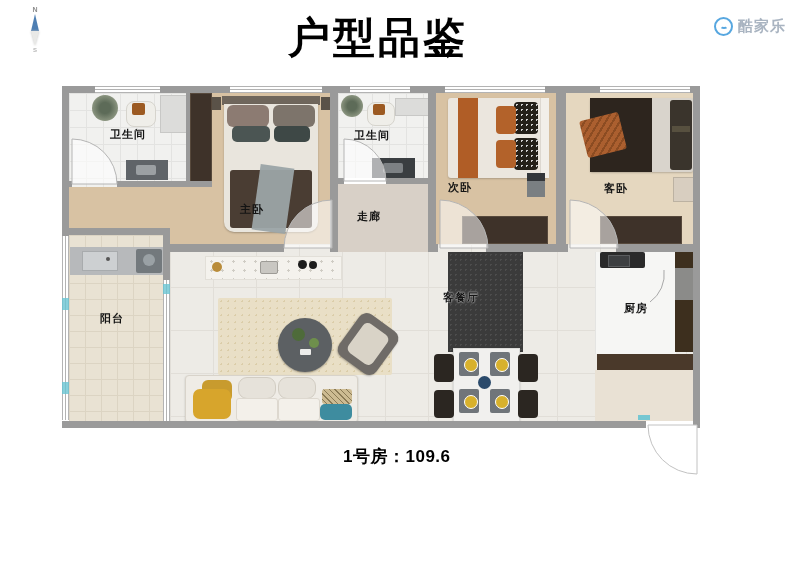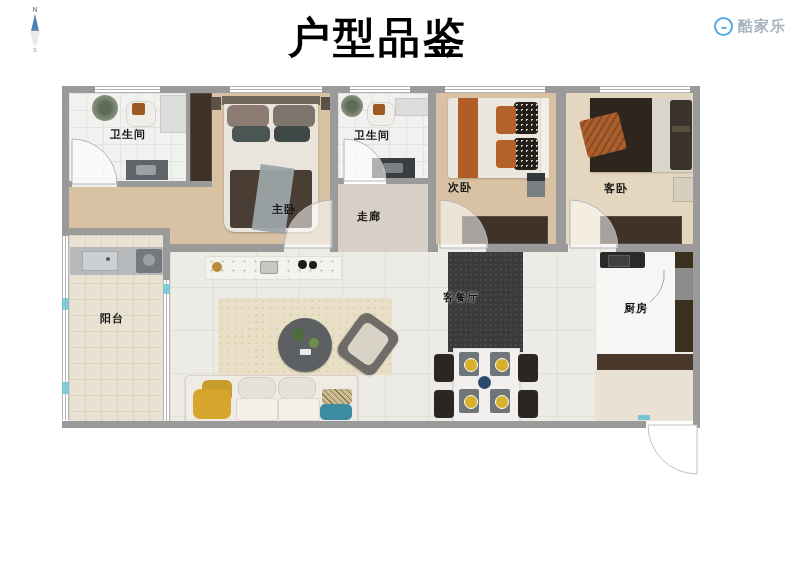--- a/index.html
+++ b/index.html
@@ -225,26 +225,27 @@
       <path d="M10,98 L10,53 A45,45 0 0 1 55,98 Z" fill="rgba(255,255,255,.6)" stroke="#b5b5b5" stroke-width="1"></path>
       <path d="M282,95 L282,53 A42,42 0 0 1 324,95 Z" fill="rgba(255,255,255,.6)" stroke="#b5b5b5" stroke-width="1"></path>
       <path d="M270,162 L222,162 A48,48 0 0 1 270,114 Z" fill="rgba(255,255,255,.55)" stroke="#b5b5b5" stroke-width="1"></path>
       <path d="M378,162 L378,114 A48,48 0 0 1 426,162 Z" fill="rgba(255,255,255,.55)" stroke="#b5b5b5" stroke-width="1"></path>
       <path d="M508,162 L508,114 A48,48 0 0 1 556,162 Z" fill="rgba(255,255,255,.55)" stroke="#b5b5b5" stroke-width="1"></path>
       <path d="M602,184 A34,34 0 0 1 588,216" fill="none" stroke="#a8a8a8" stroke-width="1"></path>
       <path d="M635,339 L586,339 A49,49 0 0 0 635,388 Z" fill="#ffffff" stroke="#c2c2c2" stroke-width="1"></path>
     </svg>
 
     <span class="lbl" style="left:66px;top:48px;">卫生间</span>
-    <span class="lbl" style="left:190px;top:123px;margin-left:32px;">主卧</span>
+    <span class="lbl" style="left:190px;top:123px;">主卧</span>
     <span class="lbl" style="left:310px;top:49px;">卫生间</span>
     <span class="lbl" style="left:307px;top:130px;">走廊</span>
     <span class="lbl" style="left:398px;top:101px;">次卧</span>
     <span class="lbl" style="left:510px;top:102px;margin-left:44px;">客卧</span>
     <span class="lbl" style="left:50px;top:232px;">阳台</span>
     <span class="lbl lbl-glow" style="left:399px;top:211px;">客餐厅</span>
     <span class="lbl" style="left:574px;top:222px;">厨房</span>
   </div>
 
   <div class="summary">
+    <div><span>1号房：</span><span>109.6</span></div>
   </div>
 
 </div>
 
 </body></html>

